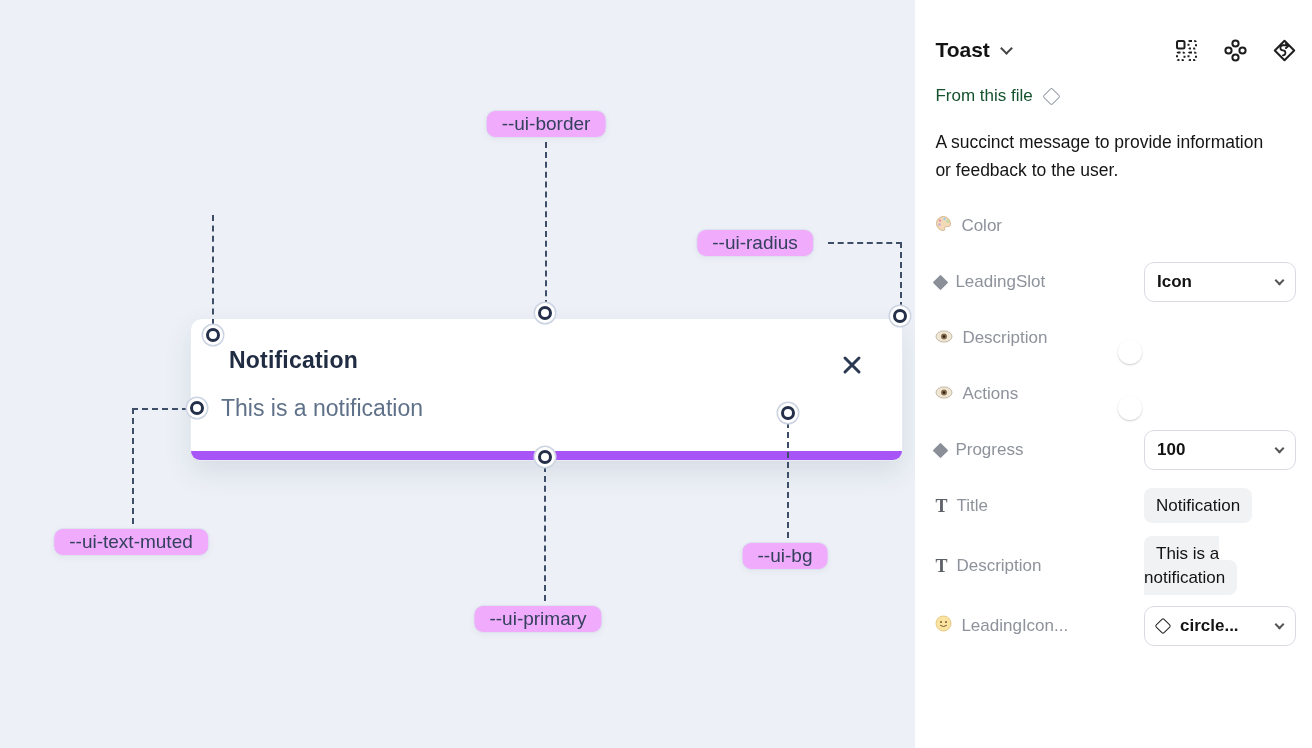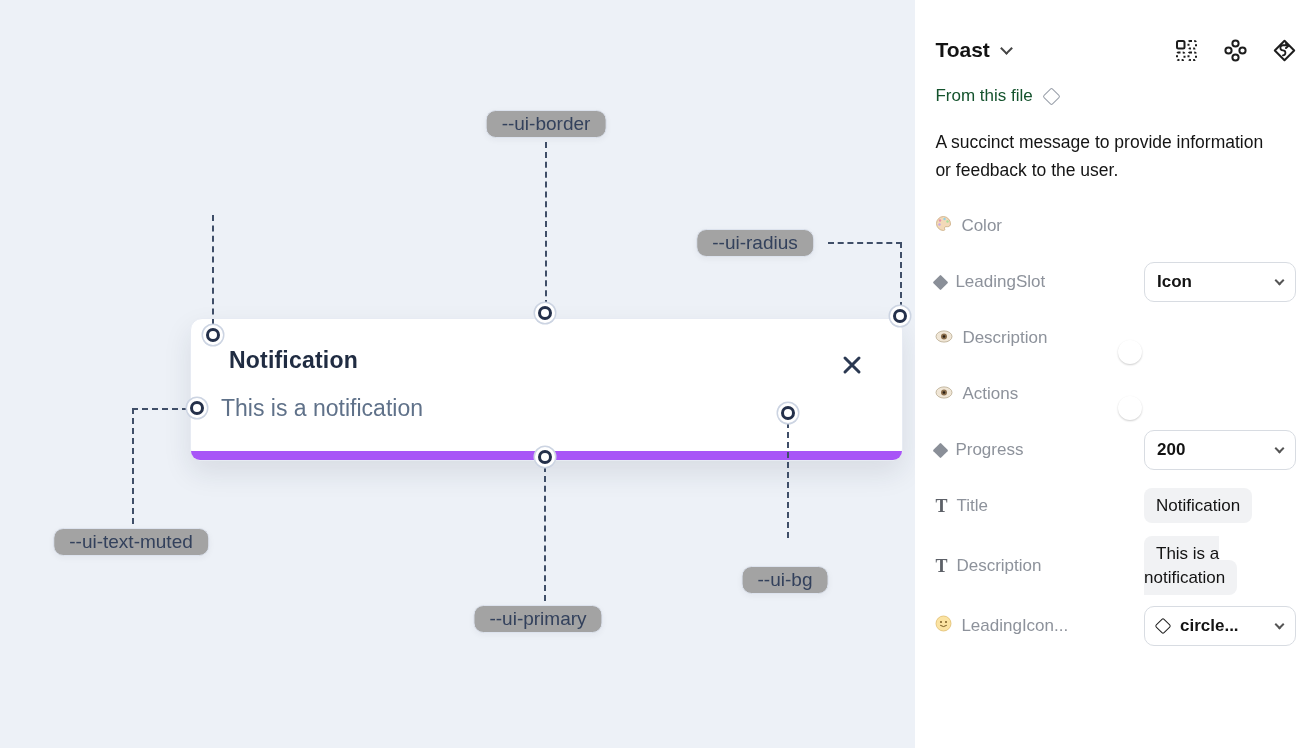--- a/index.html
+++ b/index.html
@@ -11,21 +11,21 @@
   .canvas { position:relative; width:957px; height:748px; background:#edf1f7; overflow:hidden; }
 
   .toast-card { position:absolute; left:190px; top:318px; width:713px; height:143px;
     background:#fff; border:1px solid #e7ebf3; border-radius:12px;
     box-shadow:0 12px 28px rgba(30,41,59,.10); }
   .toast-title { position:absolute; left:38px; top:28px; font-size:23px; font-weight:700; color:#202c42; letter-spacing:.2px; }
   .toast-desc { position:absolute; left:30px; top:76px; font-size:23px; color:#5f7189; }
   .toast-close { position:absolute; right:38px; top:34px; width:24px; height:24px; cursor:pointer; }
   .toast-progress { position:absolute; left:0; right:0; bottom:0; height:9px; background:#a855f7; border-radius:0 0 11px 11px; }
 
-  .pill { position:absolute; transform:translate(-50%,-50%); background:#a3a3a3; border:1px solid #dde3ee;
+  .pill { position:absolute; transform:translate(-50%,-50%); background:#f0abfc; border:1px solid #dde3ee;
     border-radius:10px; padding:2px 15px; font-size:19px; color:#33415c; white-space:nowrap;
     box-shadow:0 2px 6px rgba(30,41,59,.05); z-index:5; }
 
   .dash-v { position:absolute; width:0; border-left:2px dashed #3f4e68; z-index:2; }
   .dash-h { position:absolute; height:0; border-top:2px dashed #3f4e68; z-index:2; }
 
   .connector { position:absolute; width:14px; height:14px; border-radius:50%; background:#fff;
     border:3px solid #24304a; box-shadow:0 0 0 3px #fff, 0 0 0 4.5px #ccd4e2; z-index:6;
     transform:translate(-50%,-50%); cursor:pointer; }
 
@@ -88,21 +88,21 @@
             <path d="M5 5 L19 19 M19 5 L5 19" stroke="#2b3952" stroke-width="3" stroke-linecap="round"></path>
           </svg>
       </div>
       <div class="toast-progress"></div>
     </div>
 
     <div class="pill" style="left:546px; top:124px;">--ui-border</div>
     <div class="pill" style="left:755px; top:243px;">--ui-radius</div>
     <div class="pill" style="left:131px; top:542px;">--ui-text-muted</div>
     <div class="pill" style="left:538px; top:619px;">--ui-primary</div>
-    <div class="pill" style="left:785px; top:580px;">--ui-bg</div>
+    <div class="pill" style="left:785px; top:556px;">--ui-bg</div>
 
     <div class="connector" style="left:213px; top:335px;"></div>
     <div class="connector" style="left:545px; top:313px;"></div>
     <div class="connector" style="left:900px; top:316px;"></div>
     <div class="connector" style="left:197px; top:408px;"></div>
     <div class="connector" style="left:545px; top:457px;"></div>
     <div class="connector" style="left:788px; top:413px;"></div>
   </div>
 
   <div class="panel">
@@ -206,21 +206,21 @@
         </span>
       </div>
 
       <div class="prop-row">
         <span class="prop-label">
           <span class="diamond-solid"></span>
           <span class="txt">Progress</span>
         </span>
         <span class="control">
           <span class="select">
-            <span class="val">200</span>
+            <span class="val">100</span>
             <span class="chev"></span>
           </span>
         </span>
       </div>
 
       <div class="prop-row">
         <span class="prop-label">
           <span class="t-glyph">T</span>
           <span class="txt">Title</span>
         </span>

